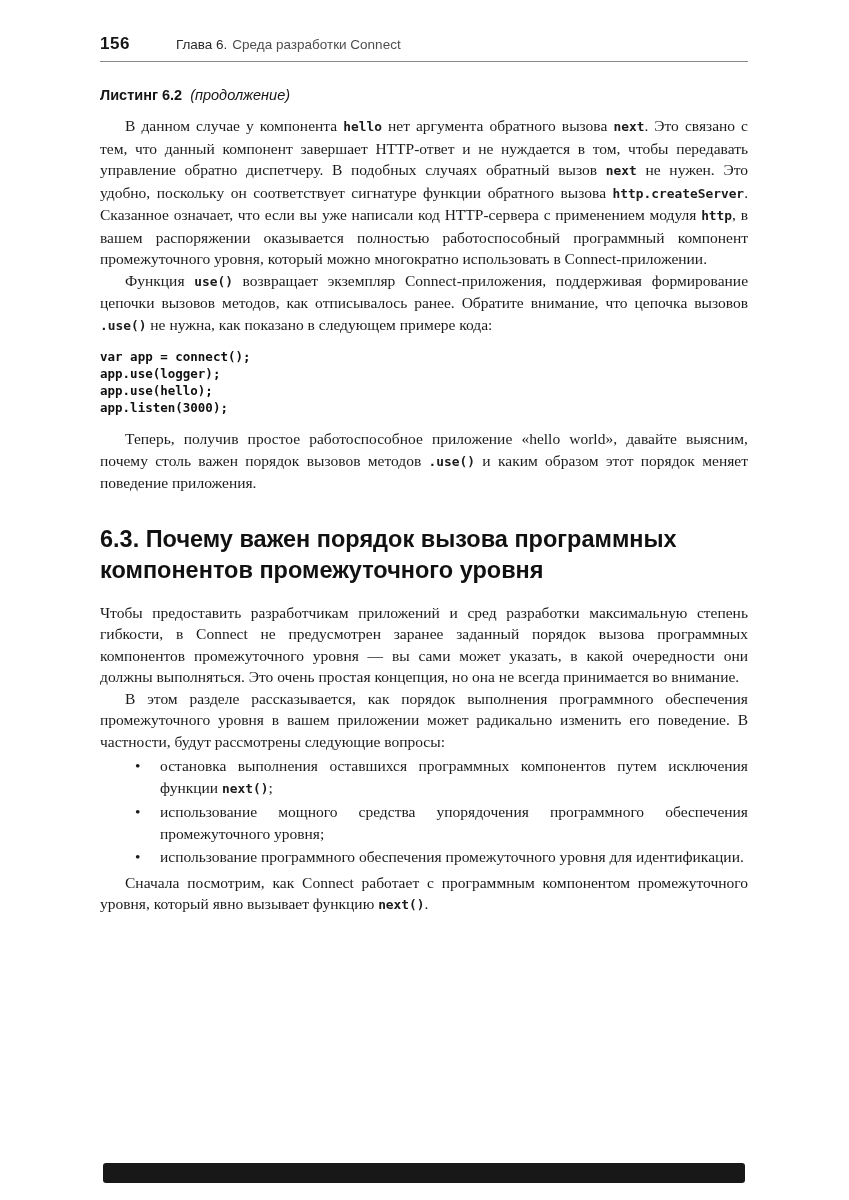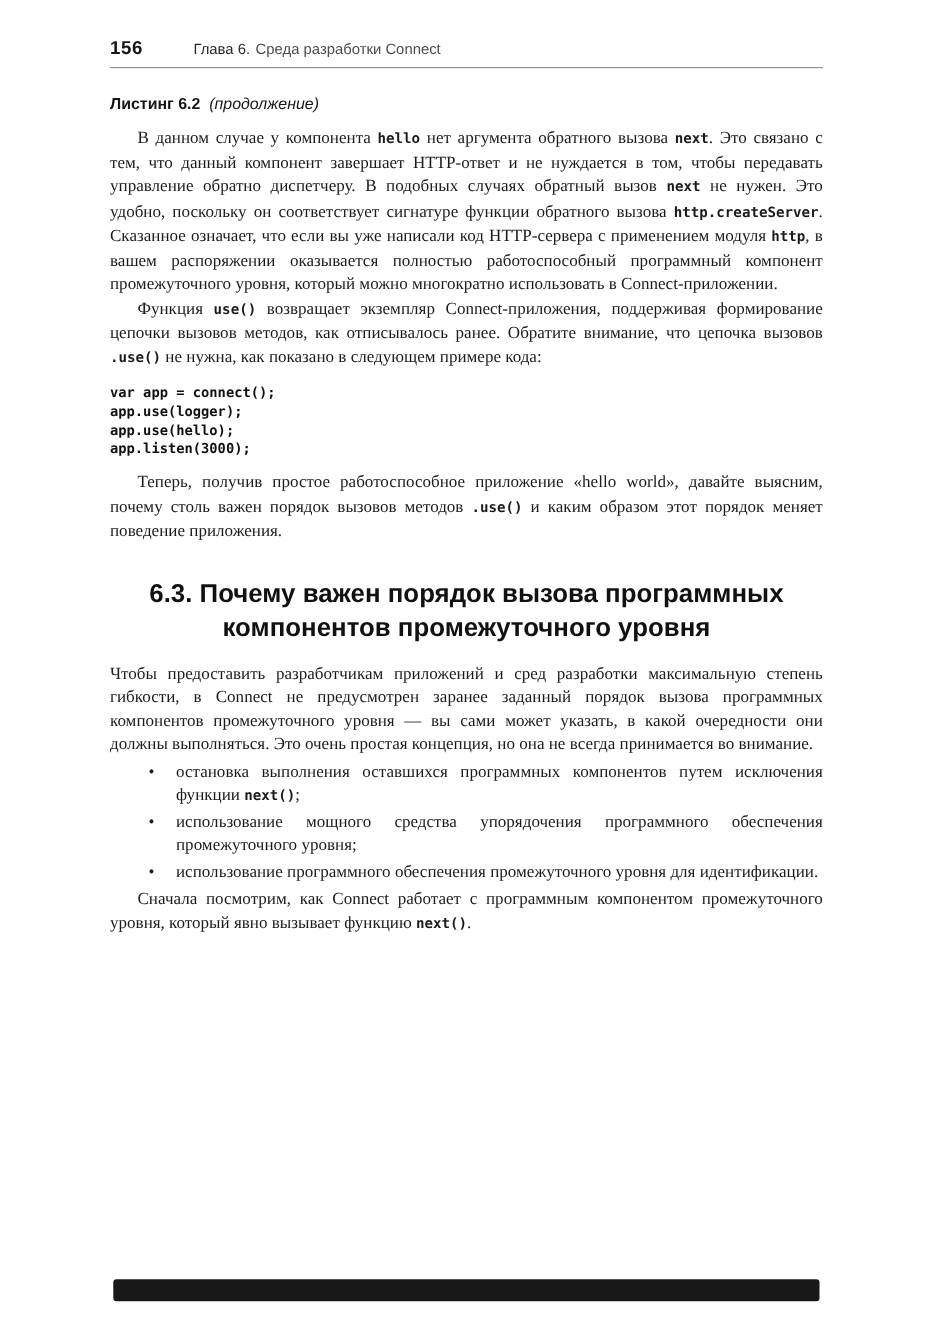--- a/index.html
+++ b/index.html
@@ -37,21 +37,21 @@
   p.body.first-after-code { margin-top:12px; }
   p.body.indent { text-indent:25px; }
   p.body code, li code {
     font-family:"DejaVu Sans Mono", monospace; font-weight:bold; font-size:0.83em;
   }
 
   
   h2.section-heading {
     margin-top:30px; margin-bottom:16px;
     font-family:"Liberation Sans", sans-serif; font-weight:bold;
-    font-size:23.5px; line-height:31px; color:#111111; text-align:center;
+    font-size:23.5px; line-height:31px; color:#111111; text-align:left;
   }
 
   
   ul.bullets { list-style:none; margin:3px 0 4px 0; }
   ul.bullets li {
     position:relative; padding-left:60px; font-size:15.5px; line-height:21.5px;
     text-align:justify; margin-bottom:2px;
   }
   ul.bullets .marker { position:absolute; left:35px; top:0; }
 
@@ -85,20 +85,21 @@
   <pre class="code mid">var app = connect();
 app.use(logger);
 app.use(hello);
 app.listen(3000);</pre>
 
   <p class="body indent"><span>Теперь, получив простое работоспособное приложение «hello world», давайте выясним, почему столь важен порядок вызовов методов </span><code>.use()</code><span> и каким образом этот порядок меняет поведение приложения.</span></p>
 
   <h2 class="section-heading">6.3. Почему важен порядок вызова программных компонентов промежуточного уровня</h2>
 
   <p class="body"><span>Чтобы предоставить разработчикам приложений и сред разработки максимальную степень гибкости, в Connect не предусмотрен заранее заданный порядок вызова программных компонентов промежуточного уровня — вы сами может указать, в какой очередности они должны выполняться. Это очень простая концепция, но она не всегда принимается во внимание.</span></p>
+  <p class="body indent"><span>В этом разделе рассказывается, как порядок выполнения программного обеспечения промежуточного уровня в вашем приложении может радикально изменить его поведение. В частности, будут рассмотрены следующие вопросы:</span></p>
 
   <ul class="bullets">
     <li>
       <span class="marker">•</span>
       <span class="li-text"><span>остановка выполнения оставшихся программных компонентов путем исключения функции </span><code>next()</code><span>;</span></span>
     </li>
     <li>
       <span class="marker">•</span>
       <span class="li-text"><span>использование мощного средства упорядочения программного обеспечения промежуточного уровня;</span></span>
     </li>

